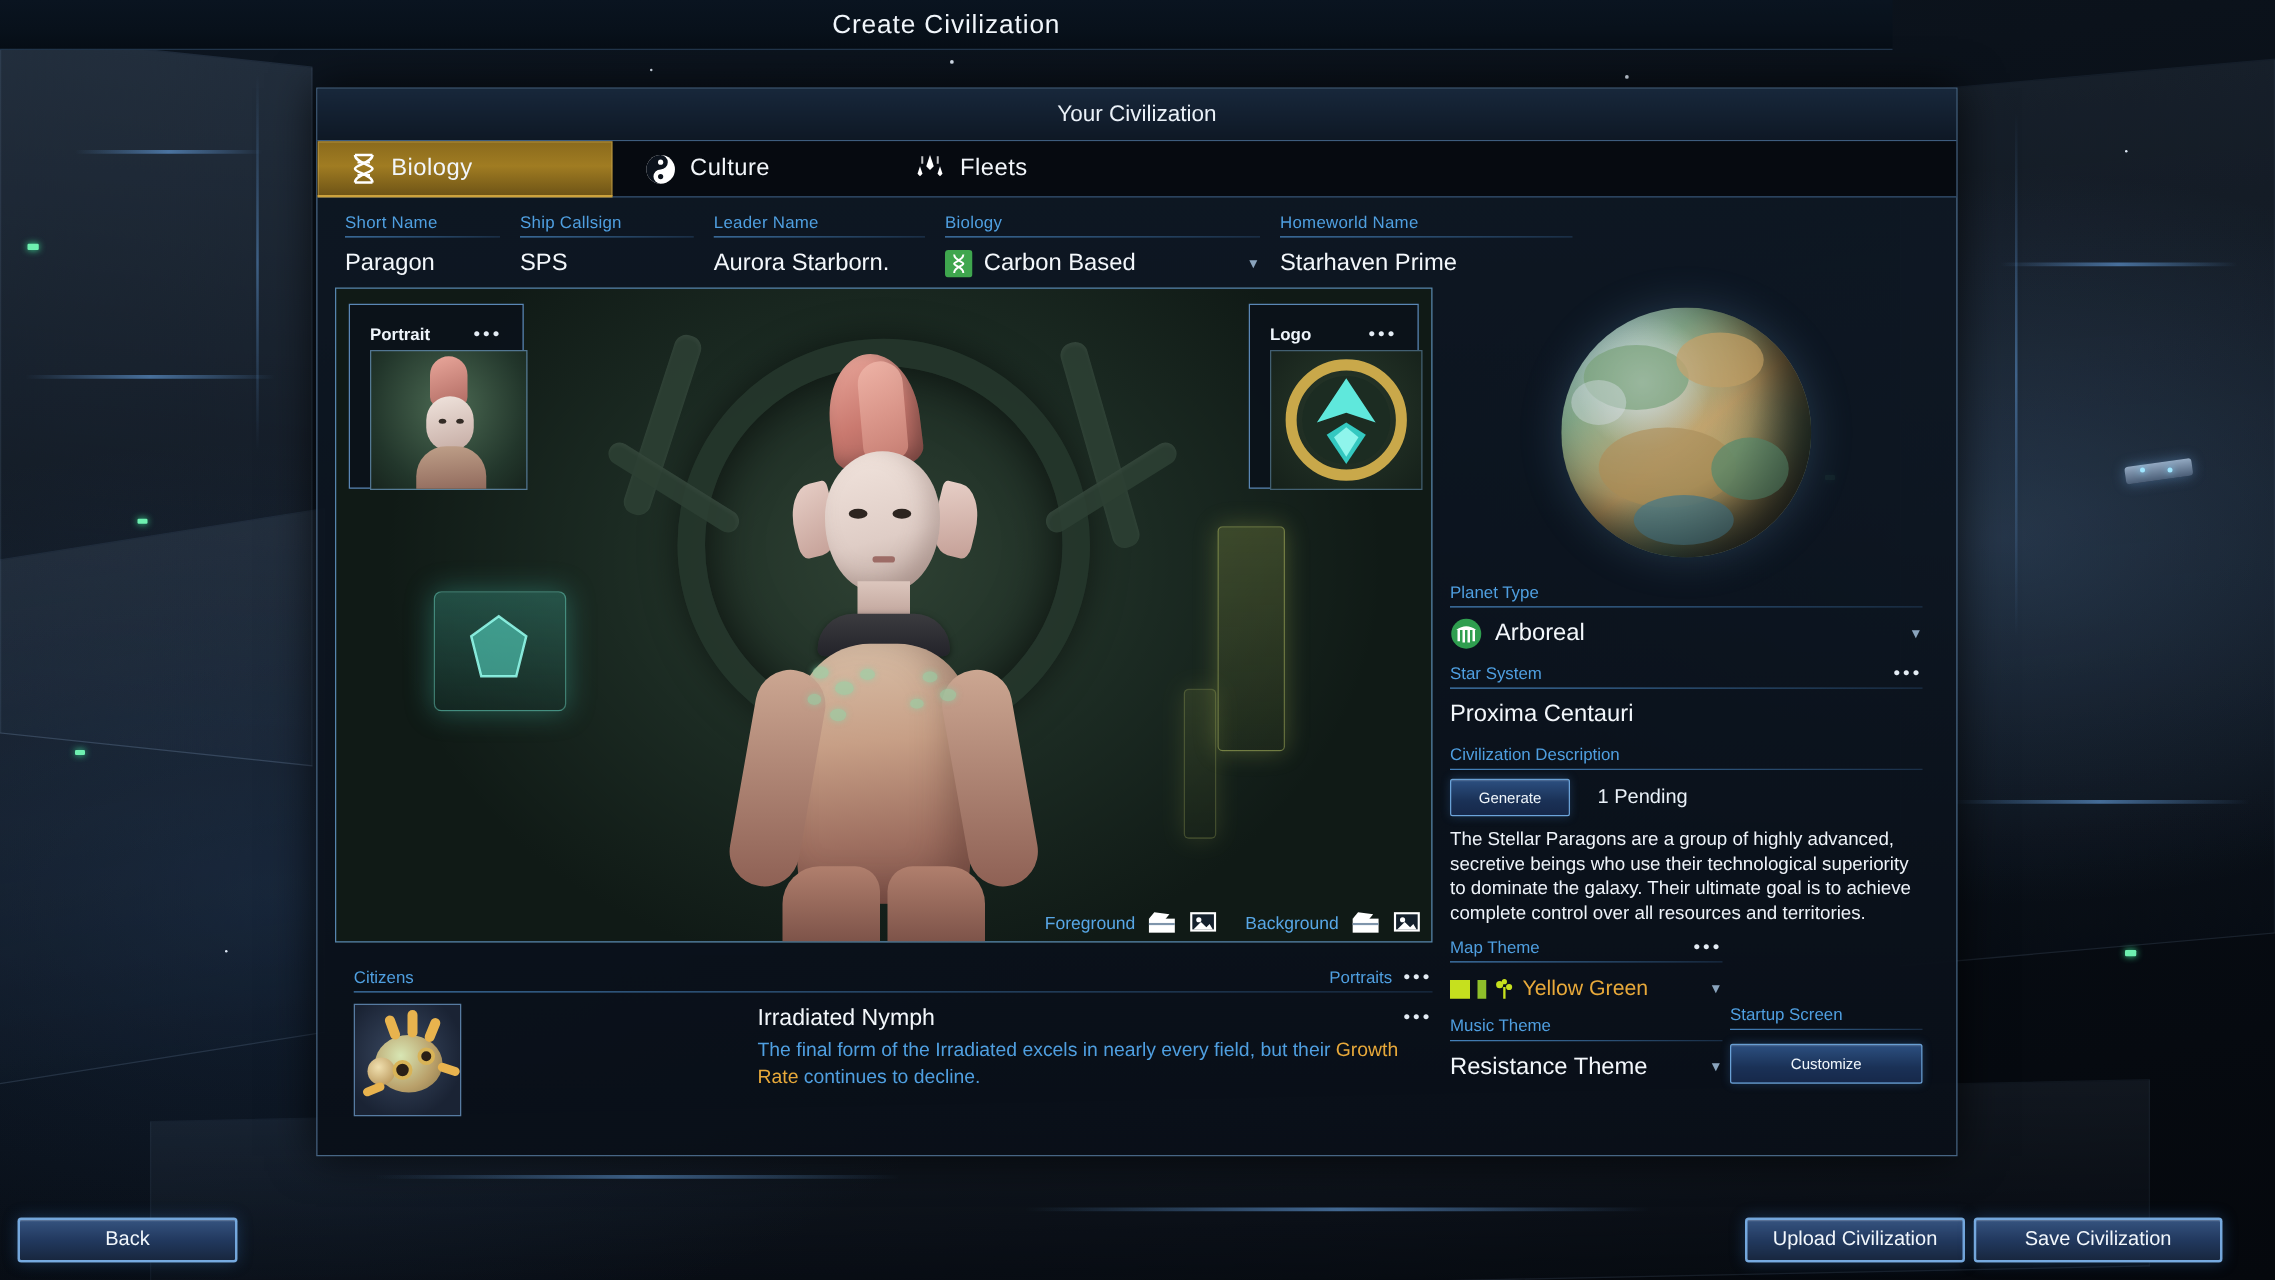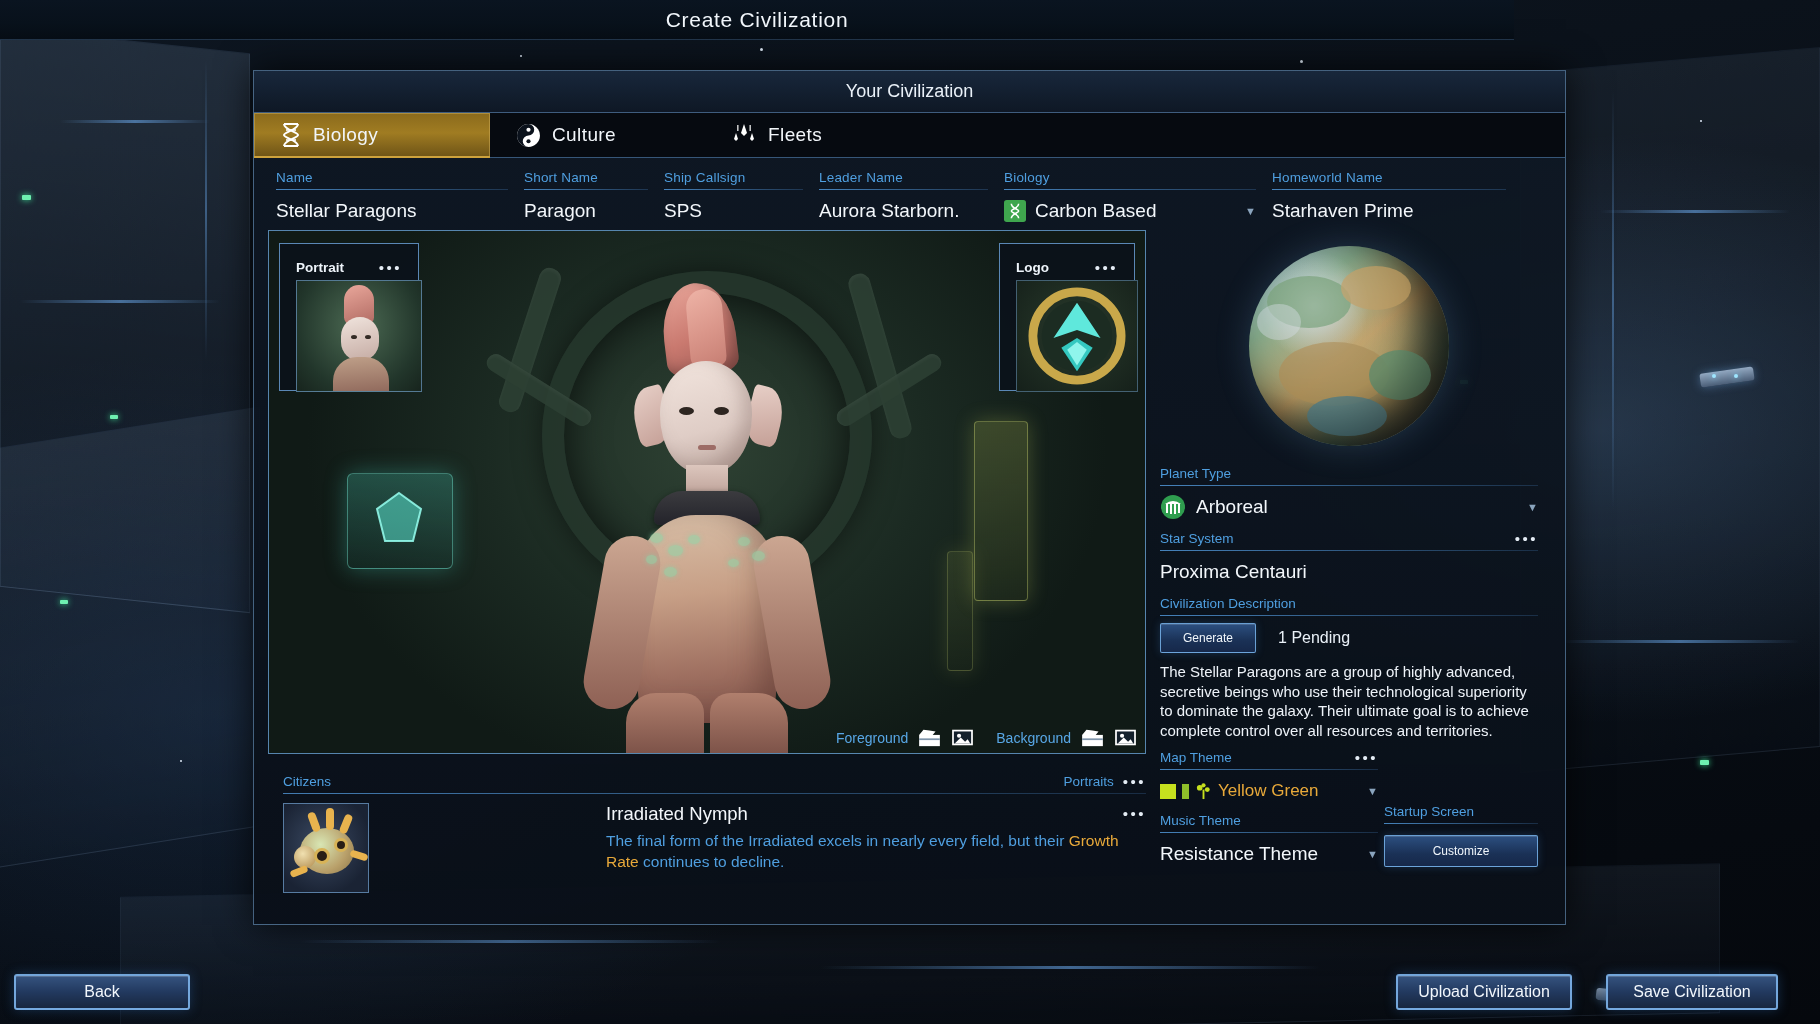--- a/index.html
+++ b/index.html
@@ -164,21 +164,21 @@
 
   
   .actionBtn{position:absolute;bottom:14px;height:36px;z-index:40;
     background:linear-gradient(180deg,#35537f 0%,#22395f 50%,#18273f 100%);
     border:2px solid rgba(125,180,235,.9);border-radius:3px;color:#f2f7fc;font-size:16px;
     display:flex;align-items:center;justify-content:center;cursor:pointer;
     box-shadow:inset 0 1px 0 rgba(255,255,255,.18),0 0 12px rgba(50,110,180,.35);
     font-family:"Liberation Sans",sans-serif;}
   #backBtn{left:14px;width:176px;}
   #uploadBtn{right:248px;width:176px;}
-  #saveBtn{right:42px;width:172px;}
+  #saveBtn{right:42px;width:199px;}
 </style>
 </head>
 <body>
 
 <div id="backdrop">
   <div class="hull" style="left:0;top:40px;width:250px;height:560px;transform:skewY(6deg);"></div>
   <div class="hull" style="left:-40px;top:430px;width:300px;height:420px;transform:skewY(-9deg);opacity:.7;"></div>
   <div class="hull" style="right:0;top:60px;width:300px;height:700px;transform:skewY(-5deg);opacity:.55;"></div>
   <div class="hull" style="left:120px;top:880px;width:1600px;height:150px;transform:skewY(-1.2deg);opacity:.5;"></div>
   <div class="beam" style="left:60px;top:120px;width:150px;"></div>
@@ -244,25 +244,20 @@
         <path d="M5 10l2 6-2 2-2-2z" fill="#fff"></path>
         <path d="M21 10l2 6-2 2-2-2z" fill="#fff"></path>
         <rect x="6" y="2" width="1.6" height="6" fill="#fff" opacity=".75"></rect>
         <rect x="18.4" y="2" width="1.6" height="6" fill="#fff" opacity=".75"></rect>
       </svg>
       <span class="lbl">Fleets</span>
     </div>
   </div>
 
   <div id="fields">
-    <div class="field" style="width:248px;">
-      <div class="flabel">Name</div>
-      <div class="fline"></div>
-      <div class="fval">Stellar Paragons</div>
-    </div>
     <div class="field" style="width:140px;">
       <div class="flabel">Short Name</div>
       <div class="fline"></div>
       <div class="fval">Paragon</div>
     </div>
     <div class="field" style="width:155px;">
       <div class="flabel">Ship Callsign</div>
       <div class="fline"></div>
       <div class="fval">SPS</div>
     </div>

